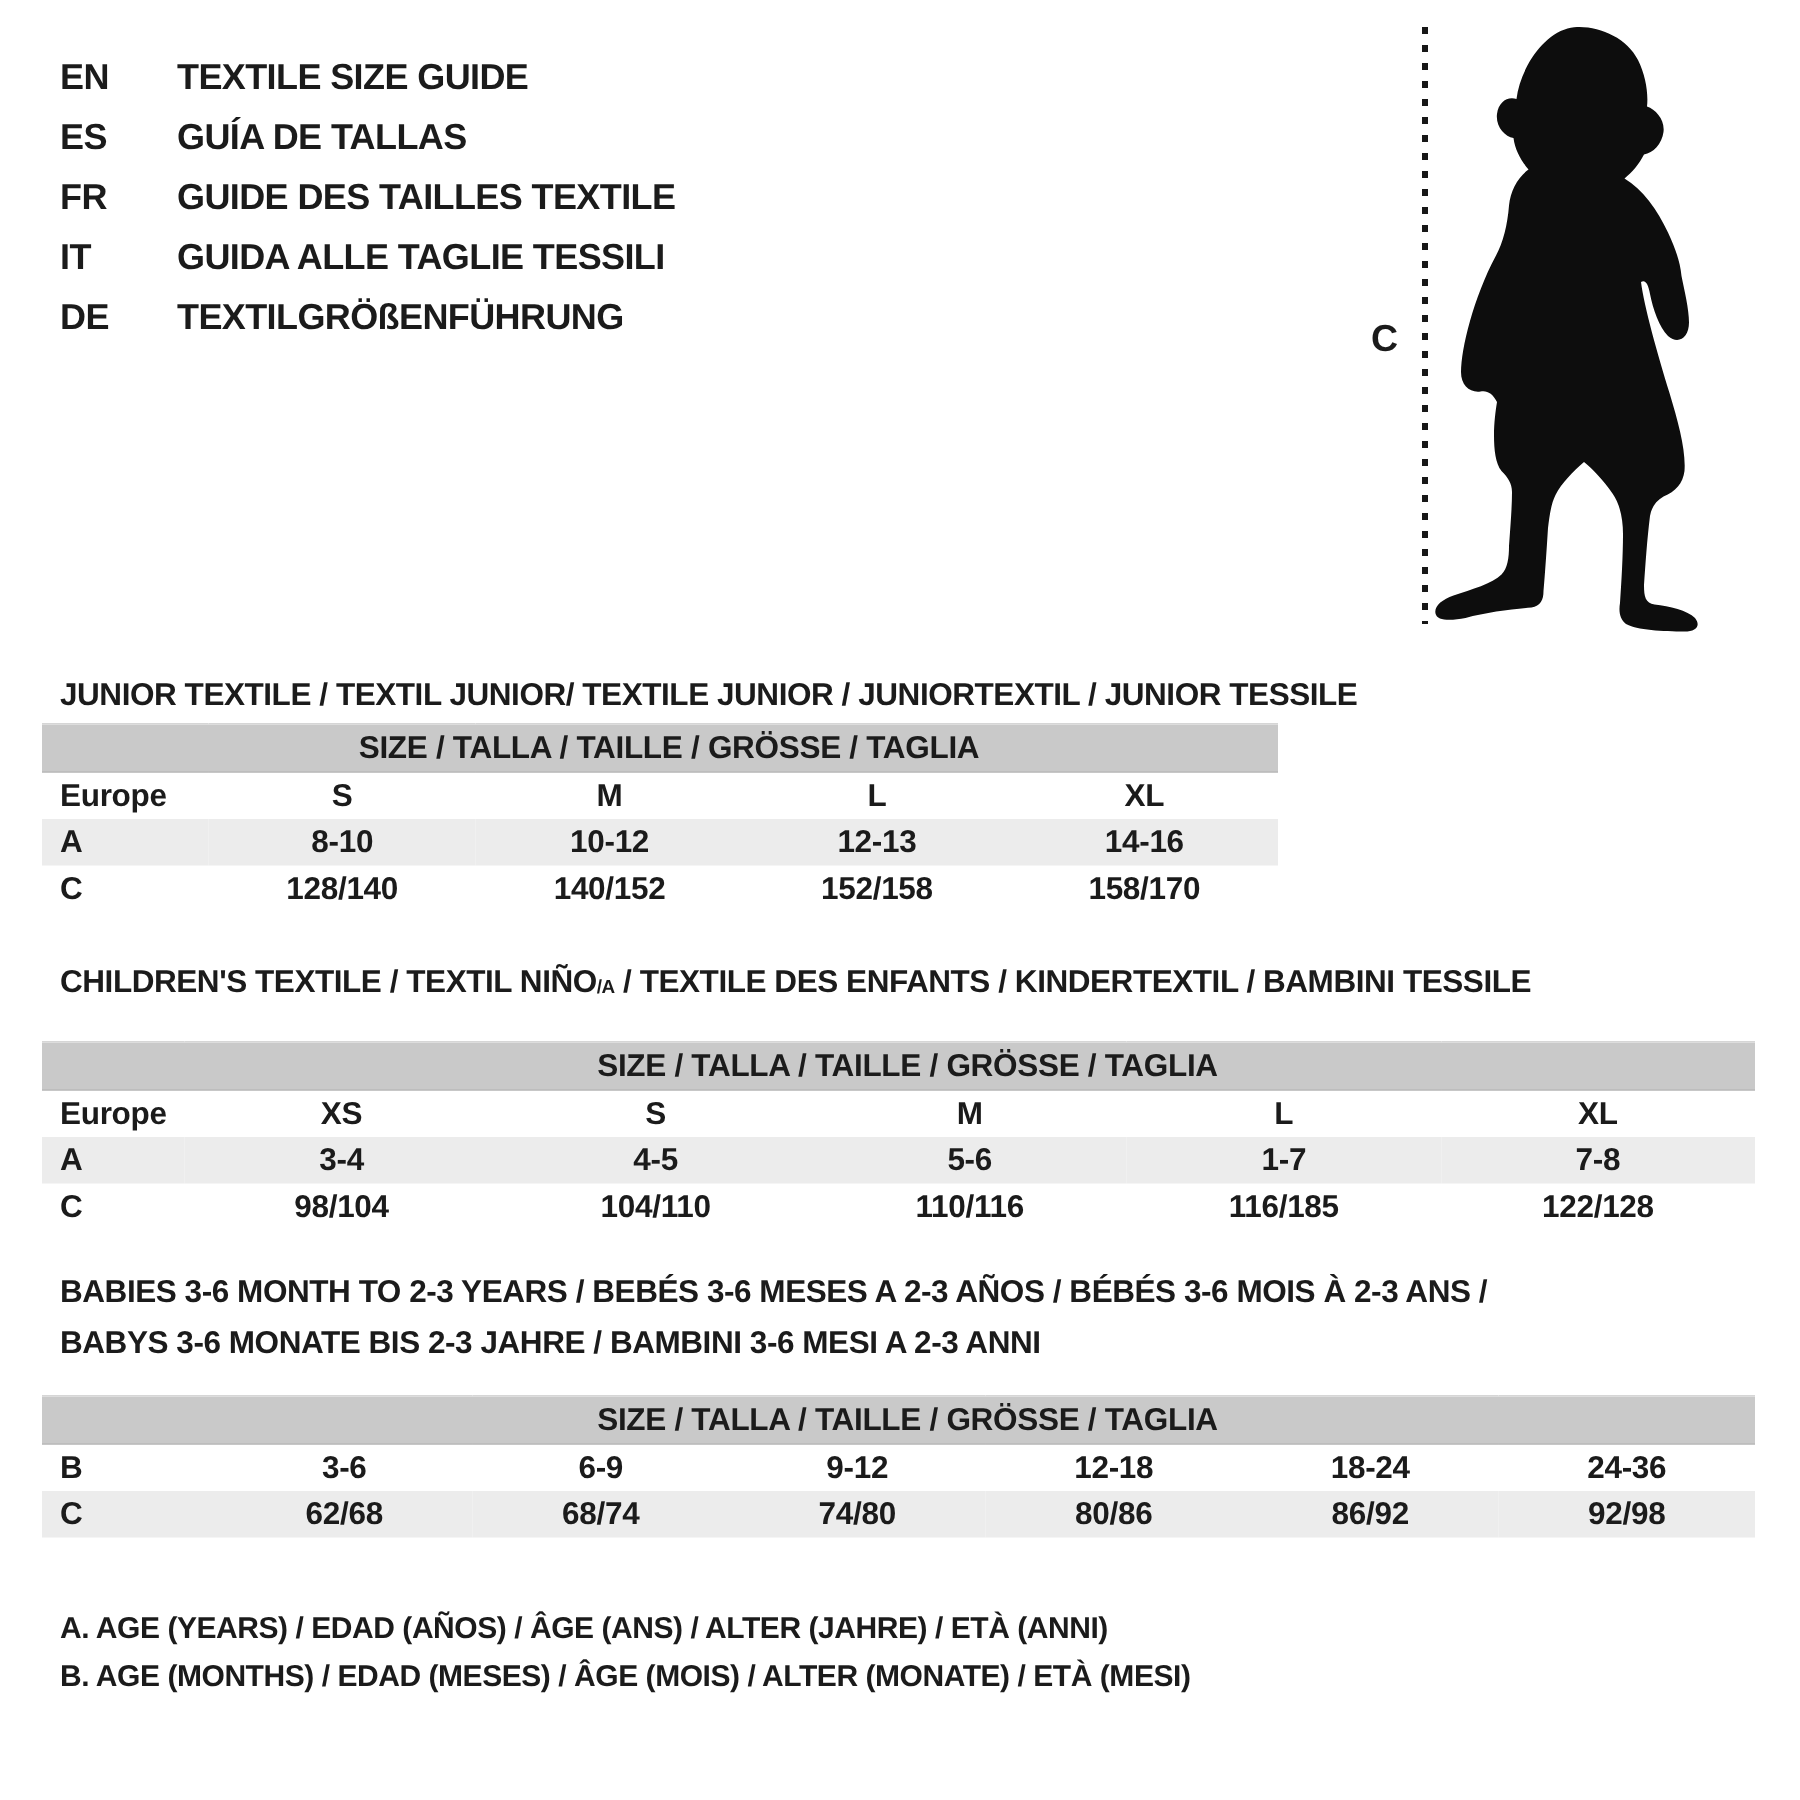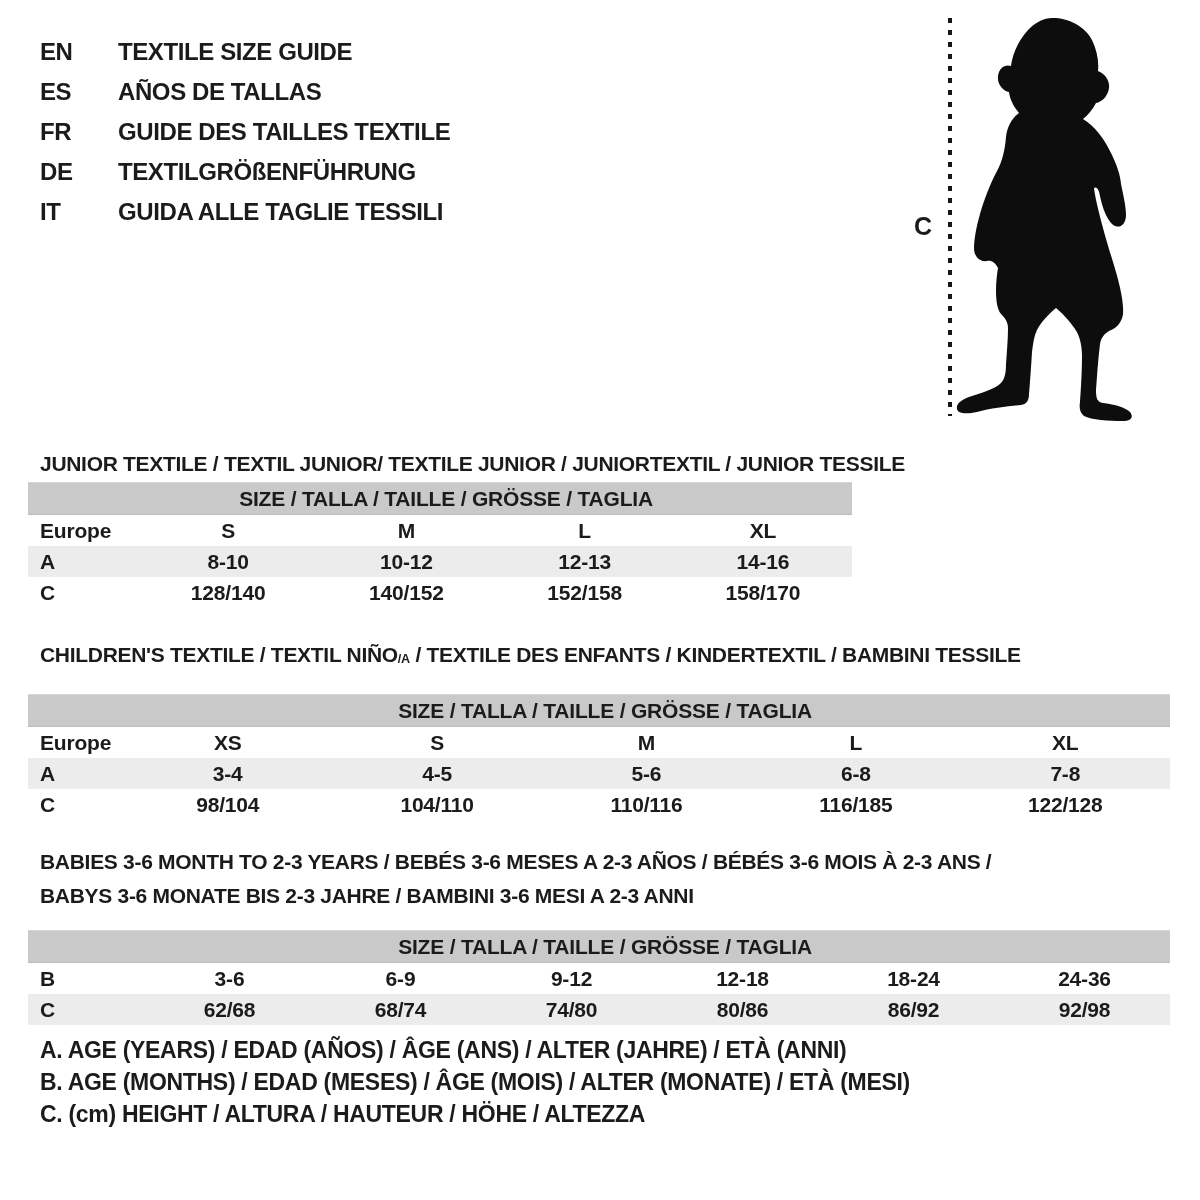--- a/index.html
+++ b/index.html
@@ -26,47 +26,47 @@
   .sizes-table { position:absolute; border-collapse:collapse; table-layout:fixed; font-size:21px; letter-spacing:-0.2px; }
   .sizes-table td { padding:0; height:31px; text-align:center; vertical-align:middle; white-space:nowrap; }
   .sizes-table tbody td:first-child { text-align:left; padding-left:12px; }
   .band-cell { background:var(--band,#c9c9c9); text-align:left; padding-left:12px !important;
     border-bottom:1px solid #bdbdbd; border-top:1px solid #d6d6d6; }
   .striped { background:var(--stripe,#ececec); }
   .tbl-junior  { left:28px; top:482px; width:824px; }
   .tbl-children{ left:28px; top:694px; width:1142px; }
   .tbl-babies  { left:28px; top:930px; width:1142px; }
   
-  .legend { position:absolute; left:40px; top:1034px; font-size:23px; line-height:32px; letter-spacing:-0.3px; }
+  .legend { position:absolute; left:40px; top:1070px; font-size:20px; line-height:32px; letter-spacing:-0.3px; }
 </style>
 </head>
 <body>
 
 <div class="page">
 
   <div class="lang-block">
       <div class="lang-row">
         <span class="lang-code">EN</span>
         <span>TEXTILE SIZE GUIDE</span>
       </div>
       <div class="lang-row">
         <span class="lang-code">ES</span>
-        <span>AÑOS DE TALLAS</span>
+        <span>GUÍA DE TALLAS</span>
       </div>
       <div class="lang-row">
         <span class="lang-code">FR</span>
         <span>GUIDE DES TAILLES TEXTILE</span>
       </div>
       <div class="lang-row">
+        <span class="lang-code">IT</span>
+        <span>GUIDA ALLE TAGLIE TESSILI</span>
+      </div>
+      <div class="lang-row">
         <span class="lang-code">DE</span>
         <span>TEXTILGRÖßENFÜHRUNG</span>
-      </div>
-      <div class="lang-row">
-        <span class="lang-code">IT</span>
-        <span>GUIDA ALLE TAGLIE TESSILI</span>
       </div>
     </div>
 
   <div class="measure-line"></div>
   <div class="figure-label">C</div>
   <svg class="baby-svg" viewBox="0 0 190 412" xmlns="http://www.w3.org/2000/svg">
     <path fill="#0d0d0d" d="M100,4
       C115,4 132,12 139,26 C144,36 146,48 145,57
       C151,59 157,66 156,74 C155,82 149,88 143,89
       C140,95 135,101 130,105
@@ -156,21 +156,21 @@
           <td>S</td>
           <td>M</td>
           <td>L</td>
           <td>XL</td>
         </tr>
         <tr class="striped">
           <td>A</td>
           <td>3-4</td>
           <td>4-5</td>
           <td>5-6</td>
-          <td>6-8</td>
+          <td>1-7</td>
           <td>7-8</td>
         </tr>
         <tr>
           <td>C</td>
           <td>98/104</td>
           <td>104/110</td>
           <td>110/116</td>
           <td>116/185</td>
           <td>122/128</td>
         </tr>
@@ -214,16 +214,15 @@
           <td>80/86</td>
           <td>86/92</td>
           <td>92/98</td>
         </tr>
       </tbody>
     </table>
 
   <div class="legend">
       <div>A. AGE (YEARS) / EDAD (AÑOS) / ÂGE (ANS) / ALTER (JAHRE) / ETÀ (ANNI)</div>
       <div>B. AGE (MONTHS) / EDAD (MESES) / ÂGE (MOIS) / ALTER (MONATE) / ETÀ (MESI)</div>
-      <div>C. (cm) HEIGHT / ALTURA / HAUTEUR / HÖHE / ALTEZZA</div>
     </div>
 
 </div>
 
 </body></html>

